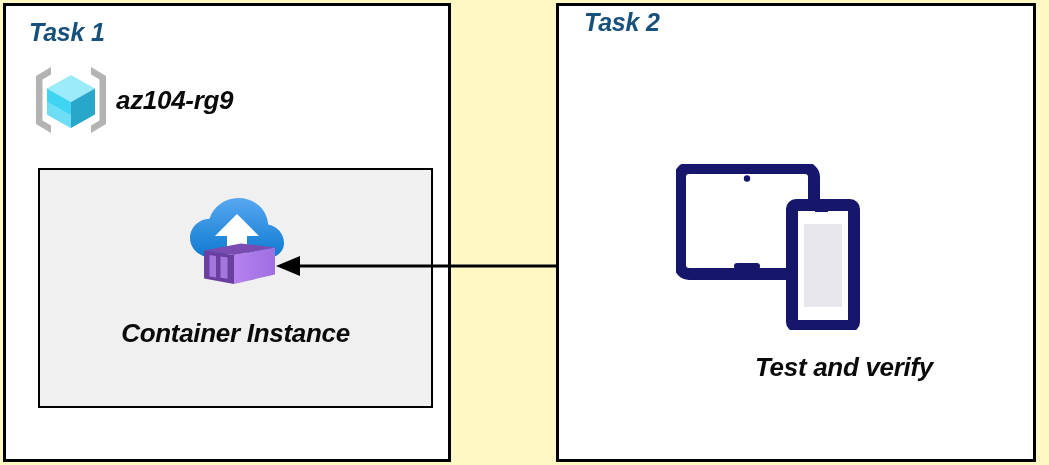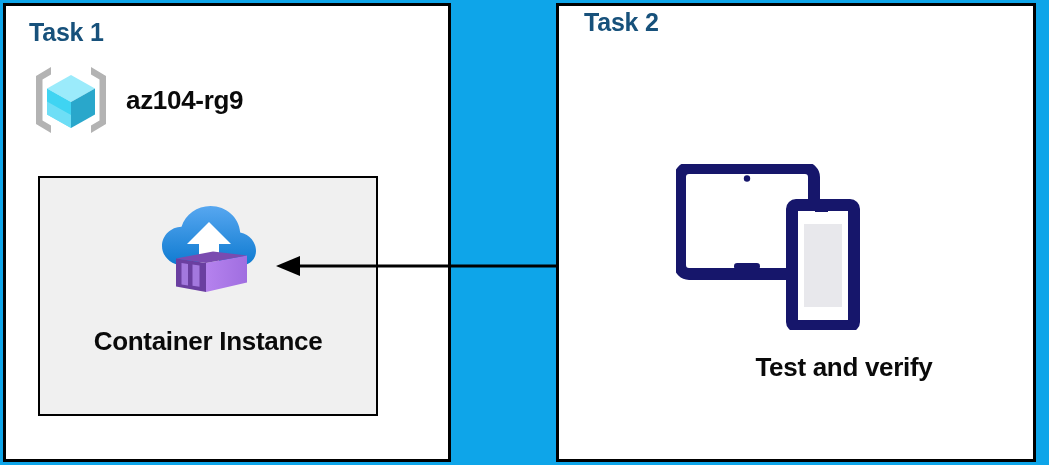--- a/index.html
+++ b/index.html
@@ -13,21 +13,22 @@
     position: relative;
     font-family: "Liberation Sans", sans-serif;
     overflow: hidden;
   }
 
   .canvas {
     position: absolute;
     left: 0; top: 0;
     width: 1049px;
     height: 465px;
-    background: #0ea5e9;
+    background: #fef9c3;
+    font-style: italic;
   }
 
   
   .task-panel {
     position: absolute;
     box-sizing: border-box;
     border: 3px solid #000000;
     background: #ffffff;
   }
   #task1-panel { left: 3px;   top: 3px; width: 448px; height: 459px; }
@@ -44,38 +45,38 @@
   #task1-title { left: 29px;  top: 18px; }
   #task2-title { left: 584px; top: 8px; }
 
   
   #rg-row {
     position: absolute;
     left: 30px;
     top: 63px;
     display: flex;
     align-items: center;
-    gap: 14px;
+    gap: 4px;
   }
   #rg-icon { width: 82px; height: 74px; display: block; }
   #rg-label {
     font-size: 26px;
     font-weight: bold;
     color: #0a0a0a;
     letter-spacing: -0.3px;
     white-space: nowrap;
   }
 
   
   #container-card {
     position: absolute;
     box-sizing: border-box;
     left: 38px;
-    top: 176px;
-    width: 340px;
+    top: 168px;
+    width: 395px;
     height: 240px;
     background: #F0F0F0;
     border: 2px solid #000000;
   }
   #aci-icon {
     position: absolute;
     left: 50%;
     top: 22px;
     transform: translateX(-50%);
     width: 104px;

